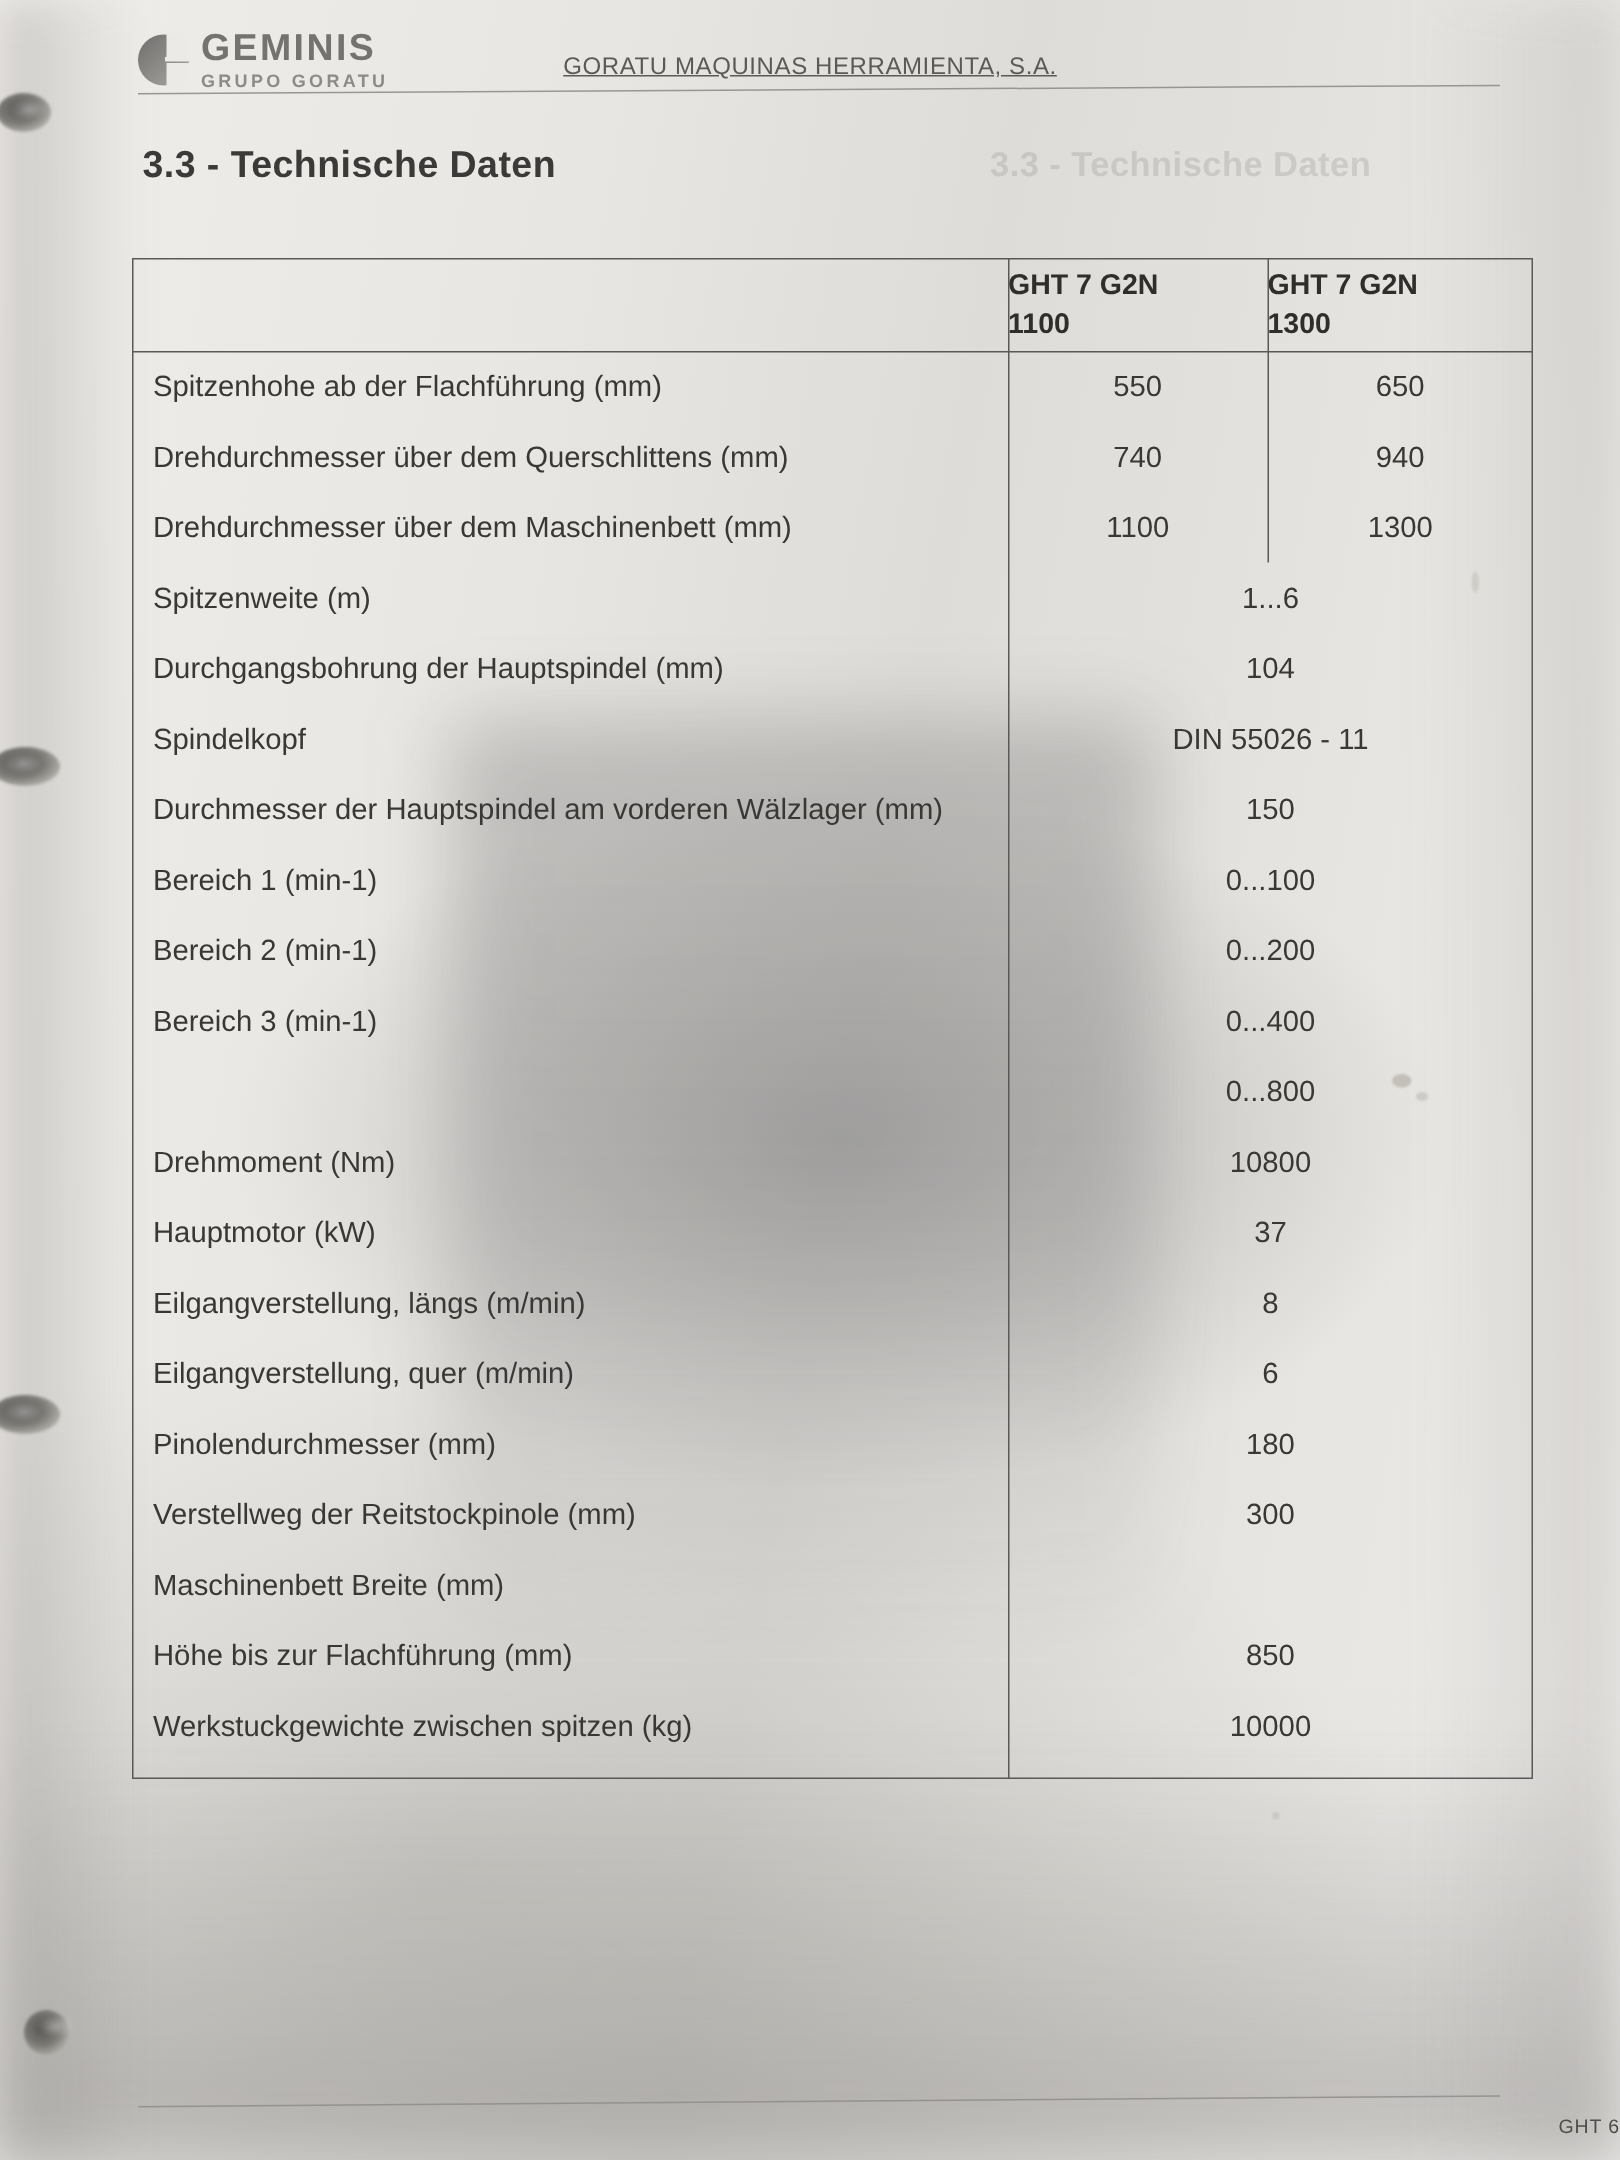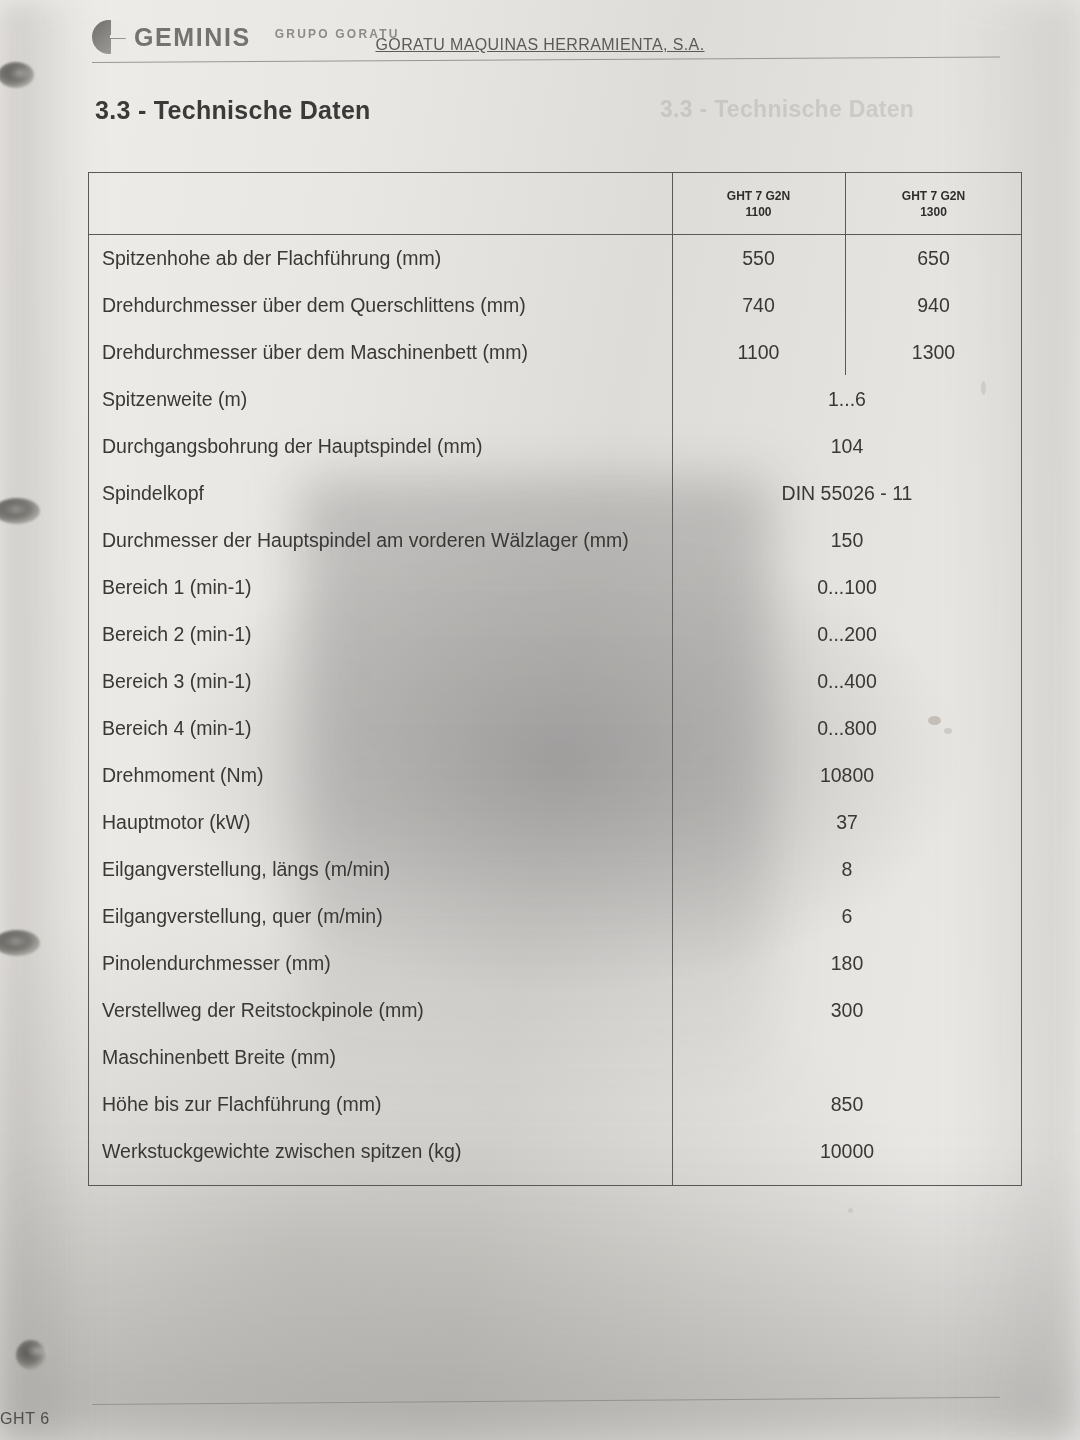--- a/index.html
+++ b/index.html
@@ -42,21 +42,21 @@
 
   
   #header{position:absolute;left:0;top:0;width:1080px;height:72px;}
   #logo{position:absolute;left:92px;top:20px;display:flex;align-items:center;gap:8px;}
   #logo .mark{width:34px;height:34px;position:relative;}
   #logo .mark .c{position:absolute;left:0;top:0;width:34px;height:34px;border-radius:50%;
     background:linear-gradient(135deg,#6f6e6c,#a9a7a3);}
   #logo .mark .q1{position:absolute;right:0;top:0;width:15px;height:15px;background:#eceae7;}
   #logo .mark .q2{position:absolute;right:0;bottom:0;width:15px;height:15px;background:#eceae7;}
   #logo .mark .bar{position:absolute;right:-1px;top:15px;width:17px;height:3px;background:#eceae7;}
-  #logo .words{display:flex;flex-direction:row;line-height:1;gap:24px;}
+  #logo .words{display:flex;flex-direction:column;line-height:1;}
   #logo .words .big{font-size:25px;font-weight:bold;letter-spacing:1.6px;color:#75736f;}
   #logo .words .small{font-size:12px;font-weight:bold;letter-spacing:2.2px;color:#8d8b87;margin-top:3px;}
   #company{position:absolute;left:0;top:36px;width:1080px;text-align:center;
     font-size:16px;letter-spacing:.4px;color:#5b5a58;text-decoration:underline;}
   #hrule{position:absolute;left:92px;top:62px;width:908px;height:0;
     border-top:1.6px solid #8a8885;
     transform:rotate(-0.35deg);transform-origin:left center;opacity:.85;}
 
   
   #title{position:absolute;left:95px;top:96px;font-size:25px;font-weight:bold;
@@ -66,40 +66,40 @@
 
   
   #table{position:absolute;left:88px;top:172px;width:934px;height:1014px;}
   #tbl-border{position:absolute;left:0;top:0;width:934px;height:1014px;
     border:1.7px solid #5a5957;box-sizing:border-box;}
   .vline{position:absolute;width:0;border-left:1.7px solid #5a5957;}
   .hline{position:absolute;height:0;border-top:1.7px solid #5a5957;}
 
   #hdr{position:absolute;left:0;top:0;width:934px;height:62px;}
   .hdr-cell{position:absolute;top:4px;height:56px;display:flex;flex-direction:column;
-    align-items:center;justify-content:center;font-weight:bold;font-size:12px;color:#2f2e2d;
+    align-items:flex-start;justify-content:center;font-weight:bold;font-size:19px;color:#2f2e2d;
     line-height:1.35;}
   #hdr-c1{left:584px;width:173px;}
   #hdr-c2{left:757px;width:177px;}
 
   .row{position:absolute;left:0;width:934px;height:47px;}
   .row .label{position:absolute;left:14px;top:0;height:47px;display:flex;align-items:center;
     font-size:19.5px;color:#383836;white-space:nowrap;}
   .row .v1{position:absolute;left:584px;width:173px;top:0;height:47px;
     display:flex;align-items:center;justify-content:center;font-size:19.5px;color:#383836;}
   .row .v2{position:absolute;left:757px;width:177px;top:0;height:47px;
     display:flex;align-items:center;justify-content:center;font-size:19.5px;color:#383836;}
   .row .span{position:absolute;left:584px;width:350px;top:0;height:47px;
     display:flex;align-items:center;justify-content:center;font-size:19.5px;color:#383836;}
 
   
   #frule{position:absolute;left:92px;top:1404px;width:908px;height:0;
     border-top:1.4px solid #8b8986;transform:rotate(-0.45deg);transform-origin:left center;opacity:.8;}
-  #footer{position:absolute;left:0;top:1410px;width:1080px;text-align:left;
-    font-size:16px;color:#4f4e4c;letter-spacing:.6px;}
+  #footer{position:absolute;left:0;top:1410px;width:1080px;text-align:right;
+    font-size:13px;color:#4f4e4c;letter-spacing:.6px;}
 
   
   .speck{position:absolute;border-radius:50%;background:rgba(120,110,95,0.30);filter:blur(0.6px);}
 </style>
 </head>
 <body>
 
 <div id="page">
 
   <div id="shade-a"></div>
@@ -193,21 +193,20 @@
         </div>
         <div class="row" style="top: 439px;">
           <div class="label">Bereich 2 (min-1)</div>
           <div class="span">0...200</div>
         </div>
         <div class="row" style="top: 486px;">
           <div class="label">Bereich 3 (min-1)</div>
           <div class="span">0...400</div>
         </div>
         <div class="row" style="top: 533px;">
-          <div class="label">Bereich 4 (min-1)</div>
           <div class="span">0...800</div>
         </div>
         <div class="row" style="top: 580px;">
           <div class="label">Drehmoment (Nm)</div>
           <div class="span">10800</div>
         </div>
         <div class="row" style="top: 627px;">
           <div class="label">Hauptmotor (kW)</div>
           <div class="span">37</div>
         </div>

